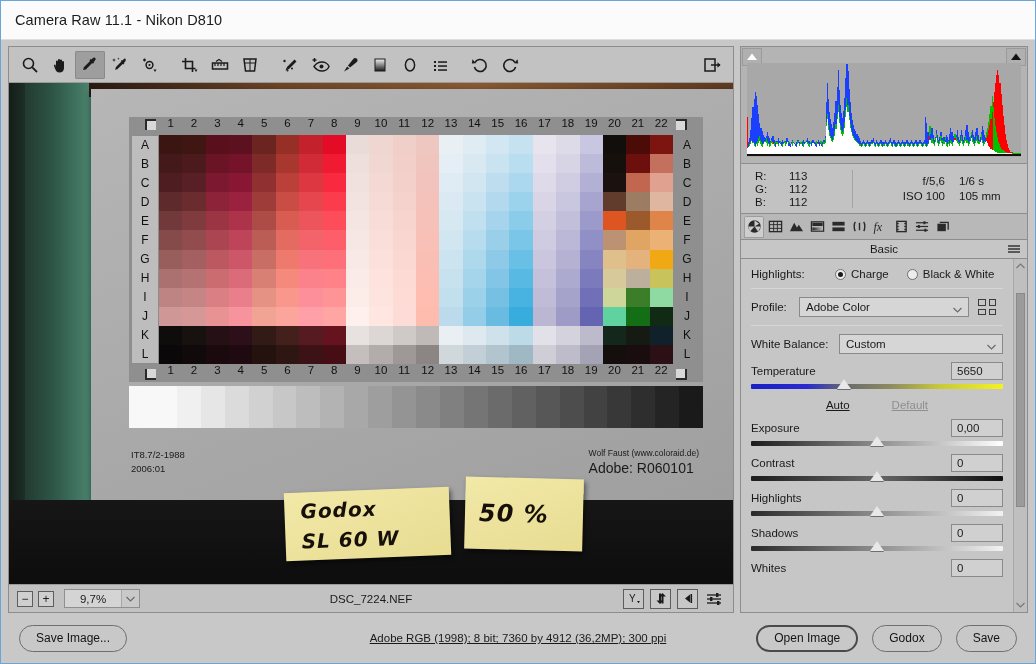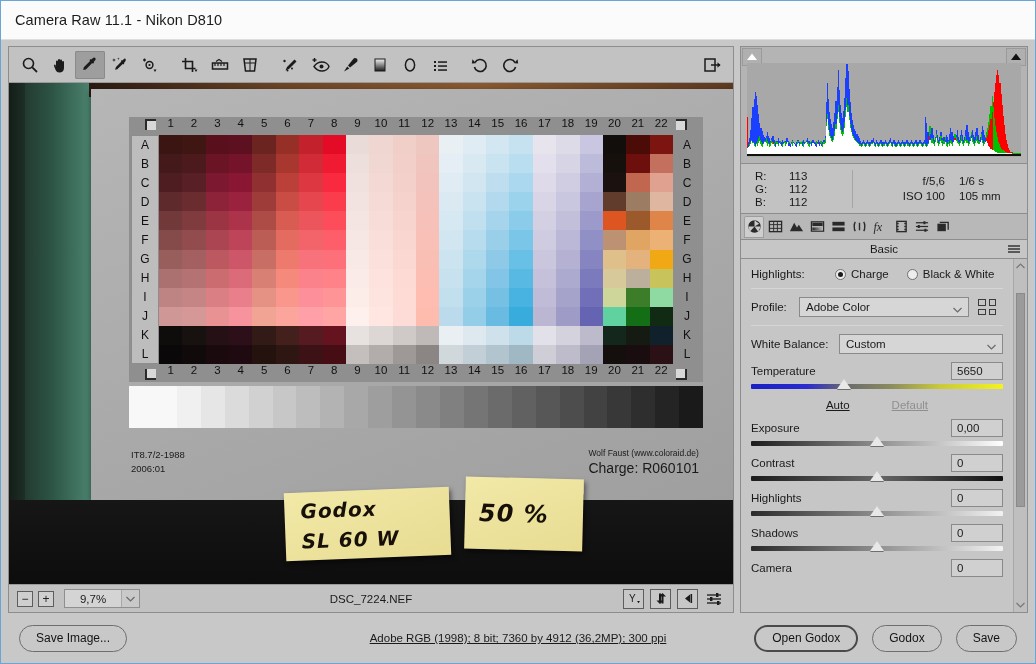--- a/index.html
+++ b/index.html
@@ -902,21 +902,21 @@
                 <i style="background:rgb(46,46,46)"></i>
                 <i style="background:rgb(36,36,36)"></i>
                 <i style="background:rgb(26,26,26)"></i>
               </div>
             <div class="target-text">
               <div>IT8.7/2-1988</div>
               <div>2006:01</div>
             </div>
             <div class="target-text2">
               <div class="tiny">Wolf Faust (www.coloraid.de)</div>
-              <div class="big">Charge: R060101</div>
+              <div class="big">Adobe: R060101</div>
             </div>
           </div>
 
           <div class="tabletop"></div>
 
           <div class="note note-a">
             <span>Godox</span>
             <span>SL 60 W</span>
           </div>
           <div class="note note-b">
@@ -2220,21 +2220,21 @@
               <span>Shadows</span>
               <span class="numbox">0</span>
             </div>
             <div class="track plain">
               <span class="thumb" style="left:calc(50% - 7px)"></span>
             </div>
           </div>
 
           <div class="slider-row">
             <div class="slider-head">
-              <span>Camera</span>
+              <span>Whites</span>
               <span class="numbox">0</span>
             </div>
           </div>
 
         </div>
 
         <div class="vscroll">
           <div class="vs-arrow">
             <svg width="9" height="6" viewBox="0 0 9 6">
                 <path d="M0.5 5L4.5 1L8.5 5" fill="none" stroke="#777" stroke-width="1.2"></path>
@@ -2251,19 +2251,19 @@
         </div>
       </div>
 
     </div>
   </div>
 
   <div class="footer">
     <div class="btn">Save Image...</div>
     <div class="workflow" style="max-width:640px;margin:0 auto">Adobe RGB (1998); 8 bit; 7360 by 4912 (36,2MP); 300 ppi</div>
     <div class="footer-right">
-      <div class="btn default">Open Godox</div>
+      <div class="btn default">Open Image</div>
       <div class="btn">Godox</div>
       <div class="btn">Save</div>
     </div>
   </div>
 
 </div>
 
 </body></html>

